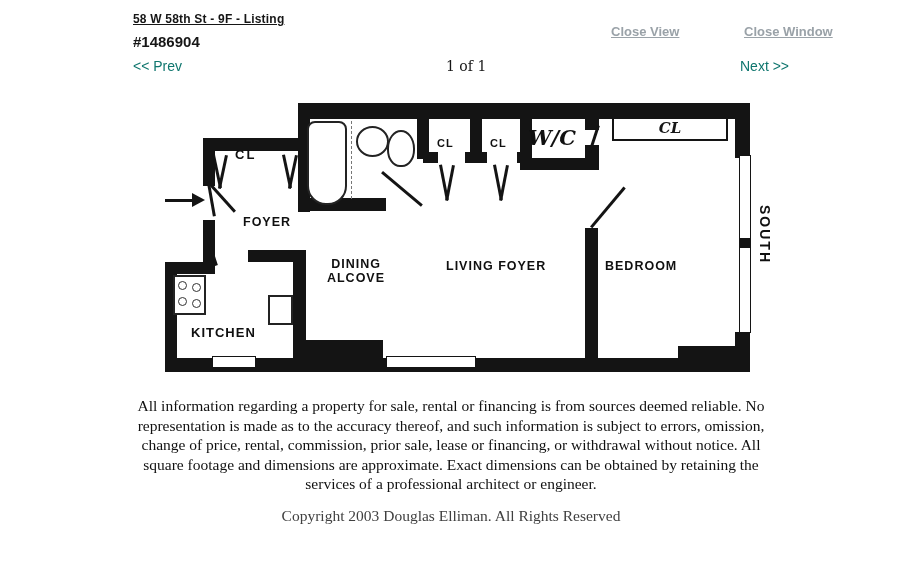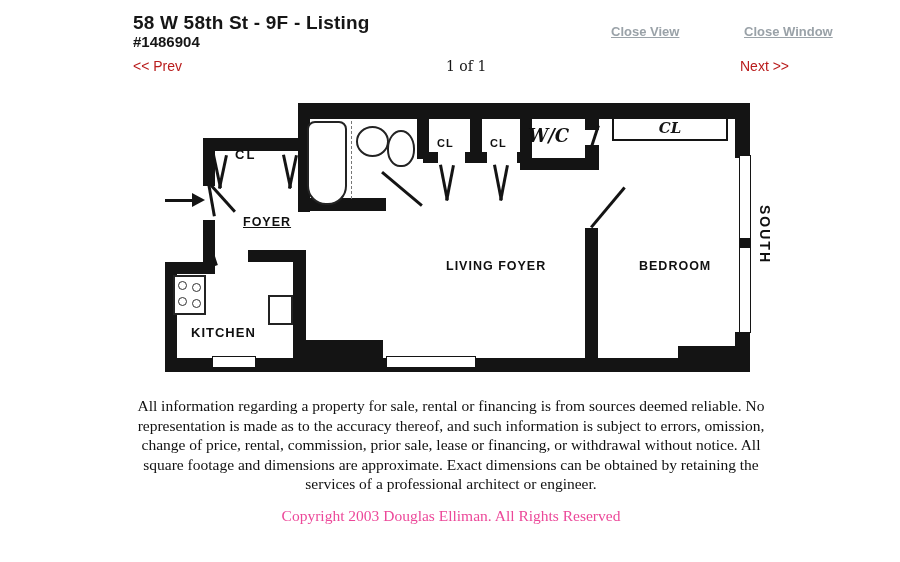--- a/index.html
+++ b/index.html
@@ -2,27 +2,27 @@
 <html><head>
 <meta charset="utf-8">
 <style>
   html,body{margin:0;padding:0;}
   body{
     width:900px;height:562px;position:relative;background:#ffffff;
     font-family:"Liberation Sans",sans-serif;color:#161616;overflow:hidden;
   }
   .abs{position:absolute;}
   
-  .title{left:133px;top:12px;font-size:19px;font-weight:bold;letter-spacing:.2px;}
+  .title{left:133px;top:12px;font-size:12px;font-weight:bold;letter-spacing:.2px;text-decoration:underline;}
   .listingno{left:133px;top:33px;font-size:15px;font-weight:bold;}
   .fadelink{font-size:13px;font-weight:bold;color:#9aa2a8;text-decoration:underline;
     filter:blur(.6px);cursor:pointer;}
   .printlink{left:611px;top:24px;}
   .closelink{left:744px;top:24px;}
-  .nav{font-size:14px;color:#b91c1c;}
+  .nav{font-size:14px;color:#0f766e;}
   .prev{left:133px;top:58px;cursor:pointer;}
   .pageof{left:446px;top:58px;font-family:"DejaVu Serif",serif;font-size:14px;}
   .next{left:740px;top:58px;cursor:pointer;}
   
   #plan{left:165px;top:95px;width:625px;height:290px;}
   .w{position:absolute;background:#141414;}
   .win{position:absolute;background:#fff;border:1.6px solid #141414;box-sizing:border-box;z-index:3;}
   .line{position:absolute;background:#141414;}
   .fix{position:absolute;background:#fff;border:2px solid #232323;box-sizing:border-box;z-index:2;}
   .lbl{position:absolute;font-weight:bold;color:#101010;white-space:nowrap;z-index:4;}
@@ -30,21 +30,21 @@
   .lbl-cl{font-size:11px;letter-spacing:1px;}
   .hand{font-family:"DejaVu Serif",serif;font-style:italic;font-weight:bold;}
   .burner{position:absolute;width:9px;height:9px;border:1.5px solid #333;border-radius:50%;box-sizing:border-box;}
   .dash{position:absolute;border-left:1.5px dashed #777;z-index:2;}
   .doorline{position:absolute;width:2.5px;background:#141414;z-index:2;}
   .south{font-size:14px;font-weight:bold;letter-spacing:2px;transform:rotate(90deg);transform-origin:left top;}
   
   .disclaimer{left:135px;top:396px;width:632px;text-align:center;
     font-family:"Liberation Serif",serif;font-size:15.5px;line-height:19.5px;color:#111;}
   .copyright{left:135px;top:507px;width:632px;text-align:center;
-    font-family:"Liberation Serif",serif;font-size:15.5px;color:#ec4899;}
+    font-family:"Liberation Serif",serif;font-size:15.5px;color:#404040;}
 </style>
 </head>
 <body>
 
 <div class="abs title">58 W 58th St - 9F - Listing</div>
 <div class="abs listingno">#1486904</div>
 <a class="abs fadelink printlink">Close View</a>
 <a class="abs fadelink closelink">Close Window</a>
 <div class="abs nav prev">&lt;&lt; Prev</div>
 <div class="abs pageof">1 of 1</div>
@@ -126,24 +126,28 @@
     <div class="burner" style="left:17px;top:22px;"></div>
   </div>
   <div class="fix" style="left:103px;top:200px;width:25px;height:30px;"></div>
 
   <div style="position:absolute;left:447px;top:20px;width:116px;height:26px;border:2.5px solid #141414;box-sizing:border-box;
               display:flex;align-items:center;justify-content:center;">
     <span class="hand" style="font-size:15px;">CL</span>
   </div>
 
   <div class="lbl lbl-room" style="left:70px;top:52px;font-size:13px;letter-spacing:2px;">CL</div>
-  <div class="lbl lbl-room" style="left:78px;top:120px;text-decoration:underline;">FOYER</div>
+  <div class="lbl lbl-room" style="left:78px;top:120px;">FOYER</div>
   <div class="lbl lbl-room" style="left:26px;top:230px;font-size:13px;">KITCHEN</div>
+  <div class="lbl lbl-room" style="left:145px;top:162px;width:92px;text-align:center;white-space:normal;">
+    <span>DINING</span><br>
+    <span>ALCOVE</span>
+  </div>
   <div class="lbl lbl-room" style="left:281px;top:164px;">LIVING FOYER</div>
-  <div class="lbl lbl-room" style="left:474px;top:164px;">BEDROOM</div>
+  <div class="lbl lbl-room" style="left:440px;top:164px;">BEDROOM</div>
   <div class="lbl lbl-cl" style="left:272px;top:42px;">CL</div>
   <div class="lbl lbl-cl" style="left:325px;top:42px;">CL</div>
-  <div class="lbl hand" style="left:363px;top:30px;font-size:18px;">W/C</div>
+  <div class="lbl hand" style="left:363px;top:30px;font-size:21px;">W/C</div>
   <div class="lbl south" style="left:608px;top:110px;width:68px;">SOUTH</div>
 </div>
 
 <div class="abs disclaimer">All information regarding a property for sale, rental or financing is from sources deemed reliable. No representation is made as to the accuracy thereof, and such information is subject to errors, omission, change of price, rental, commission, prior sale, lease or financing, or withdrawal without notice. All square footage and dimensions are approximate. Exact dimensions can be obtained by retaining the services of a professional architect or engineer.</div>
 <div class="abs copyright">Copyright 2003 Douglas Elliman. All Rights Reserved</div>
 
 </body></html>

